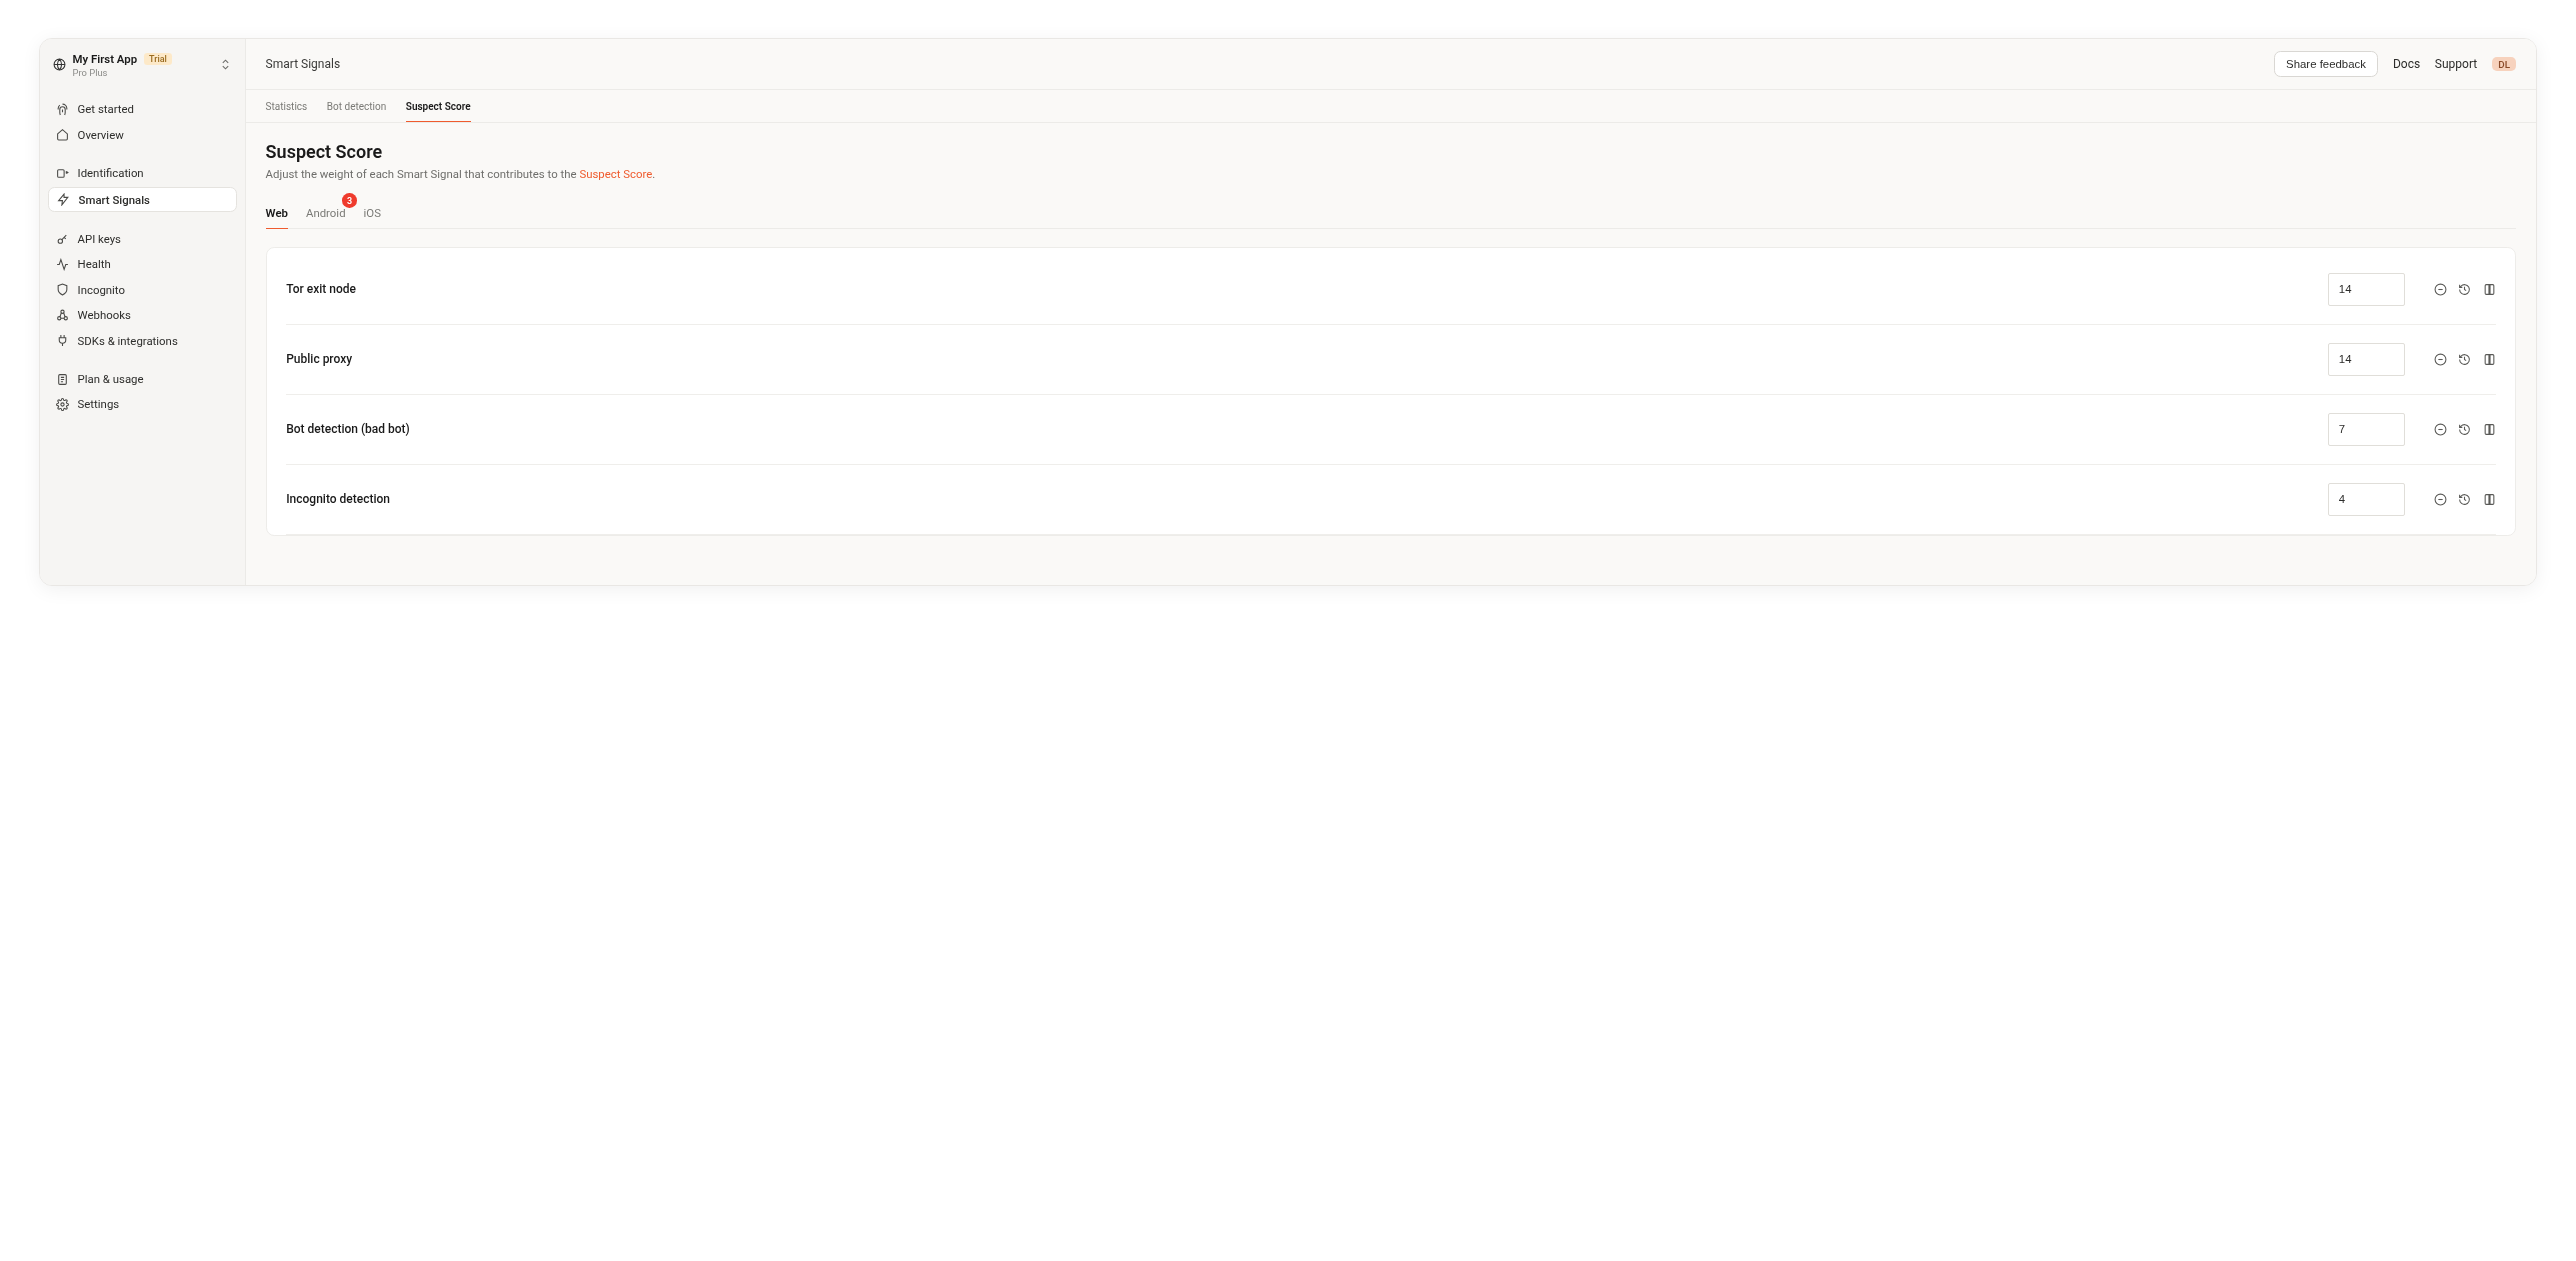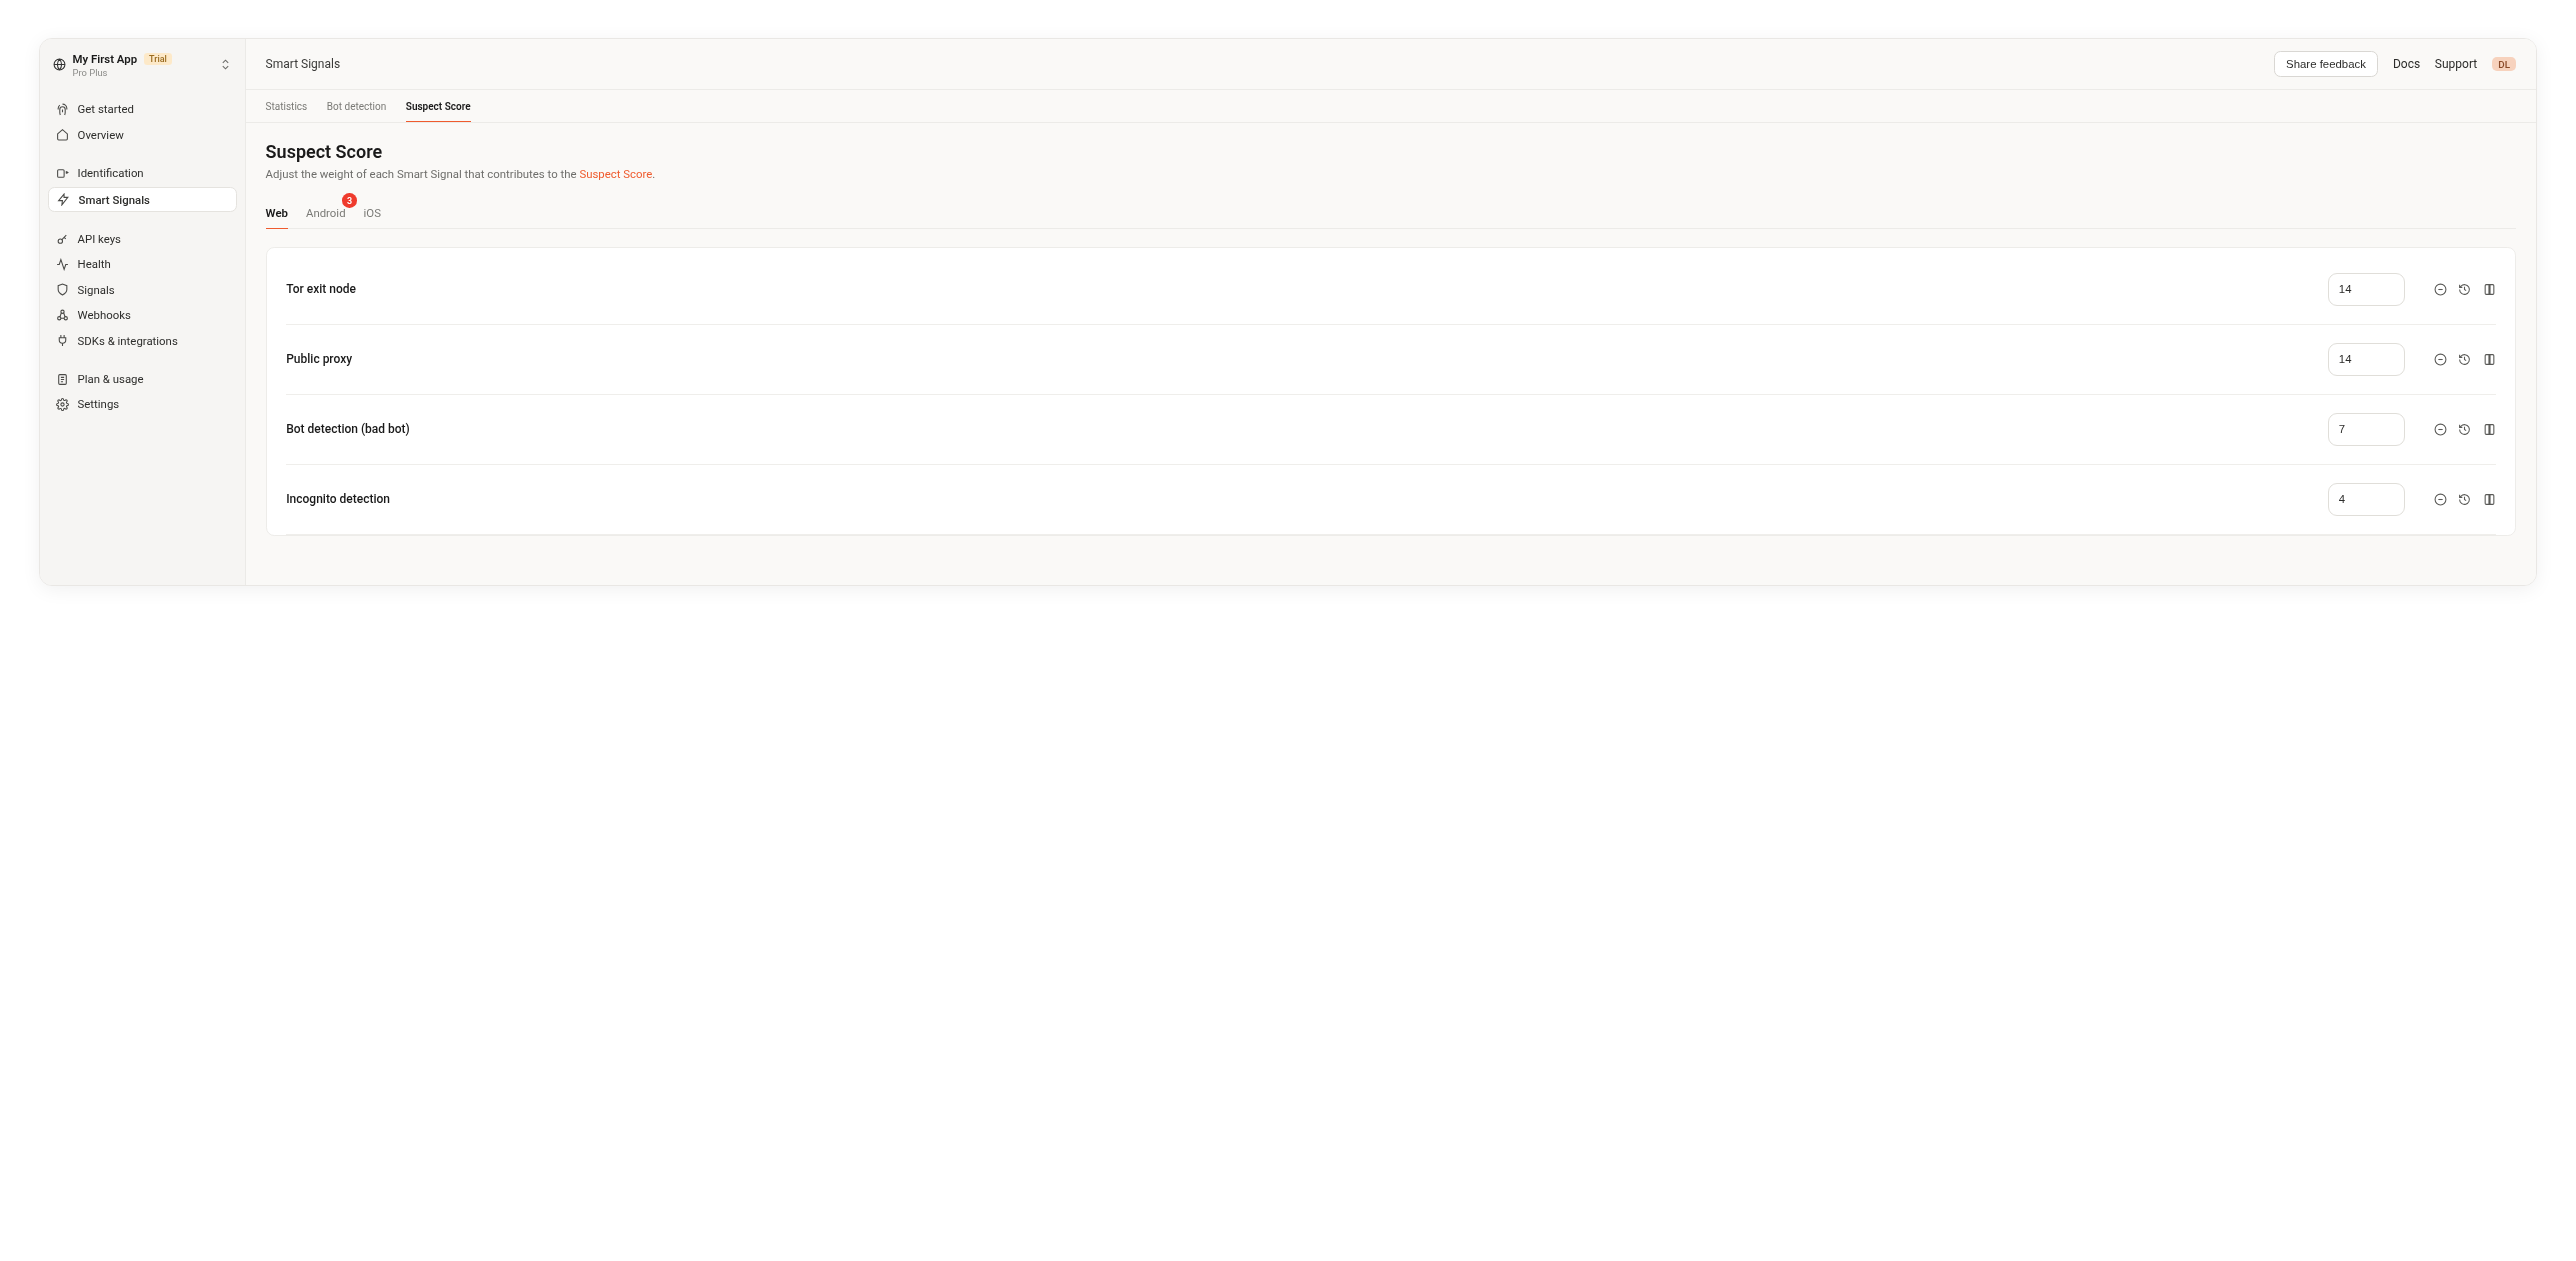--- a/index.html
+++ b/index.html
@@ -164,21 +164,21 @@
     display: flex;
     align-items: center;
     padding: 18px 0;
     border-bottom: 0.8px solid #efeeeb;
   }
   .signal-name { flex: 1; font-size: 12px; color: #1a1a1a; font-weight: 500; }
   .weight-input {
     width: 77px;
     height: 33px;
     border: 0.8px solid #e0ded9;
-    border-radius: 9px;
+    border-radius: 2px;
     padding: 0 9.8px;
     font-size: 11.4px;
     color: #2d2d2b;
     background: #fff;
   }
   .row-actions { display: flex; align-items: center; gap: 11.4px; margin-left: 29px; }
   .row-icon { width: 13px; height: 13px; color: #5a5a57; cursor: pointer; }
   .header-spacer { flex:1; }
   .header-weight-col { width: 77px; display:flex; justify-content:flex-start; }
   .header-actions-col { width: 95px; }
@@ -248,21 +248,21 @@
       <div class="nav-item">
         <svg class="nav-icon" viewBox="0 0 24 24" fill="none" stroke="currentColor" stroke-width="2">
             <path d="M22 12h-4l-3 9L9 3l-3 9H2"></path>
           </svg>
         <span>Health</span>
       </div>
       <div class="nav-item">
         <svg class="nav-icon" viewBox="0 0 24 24" fill="none" stroke="currentColor" stroke-width="2">
             <path d="M12 22s8-4 8-10V5l-8-3-8 3v7c0 6 8 10 8 10z"></path>
           </svg>
-        <span>Signals</span>
+        <span>Incognito</span>
       </div>
       <div class="nav-item">
         <svg class="nav-icon" viewBox="0 0 24 24" fill="none" stroke="currentColor" stroke-width="2">
             <circle cx="6" cy="17" r="3"></circle>
             <circle cx="18" cy="17" r="3"></circle>
             <circle cx="12" cy="5" r="3"></circle>
             <path d="M9 17h6M10 7l-3 8M14 7l3 8"></path>
           </svg>
         <span>Webhooks</span>
       </div>

